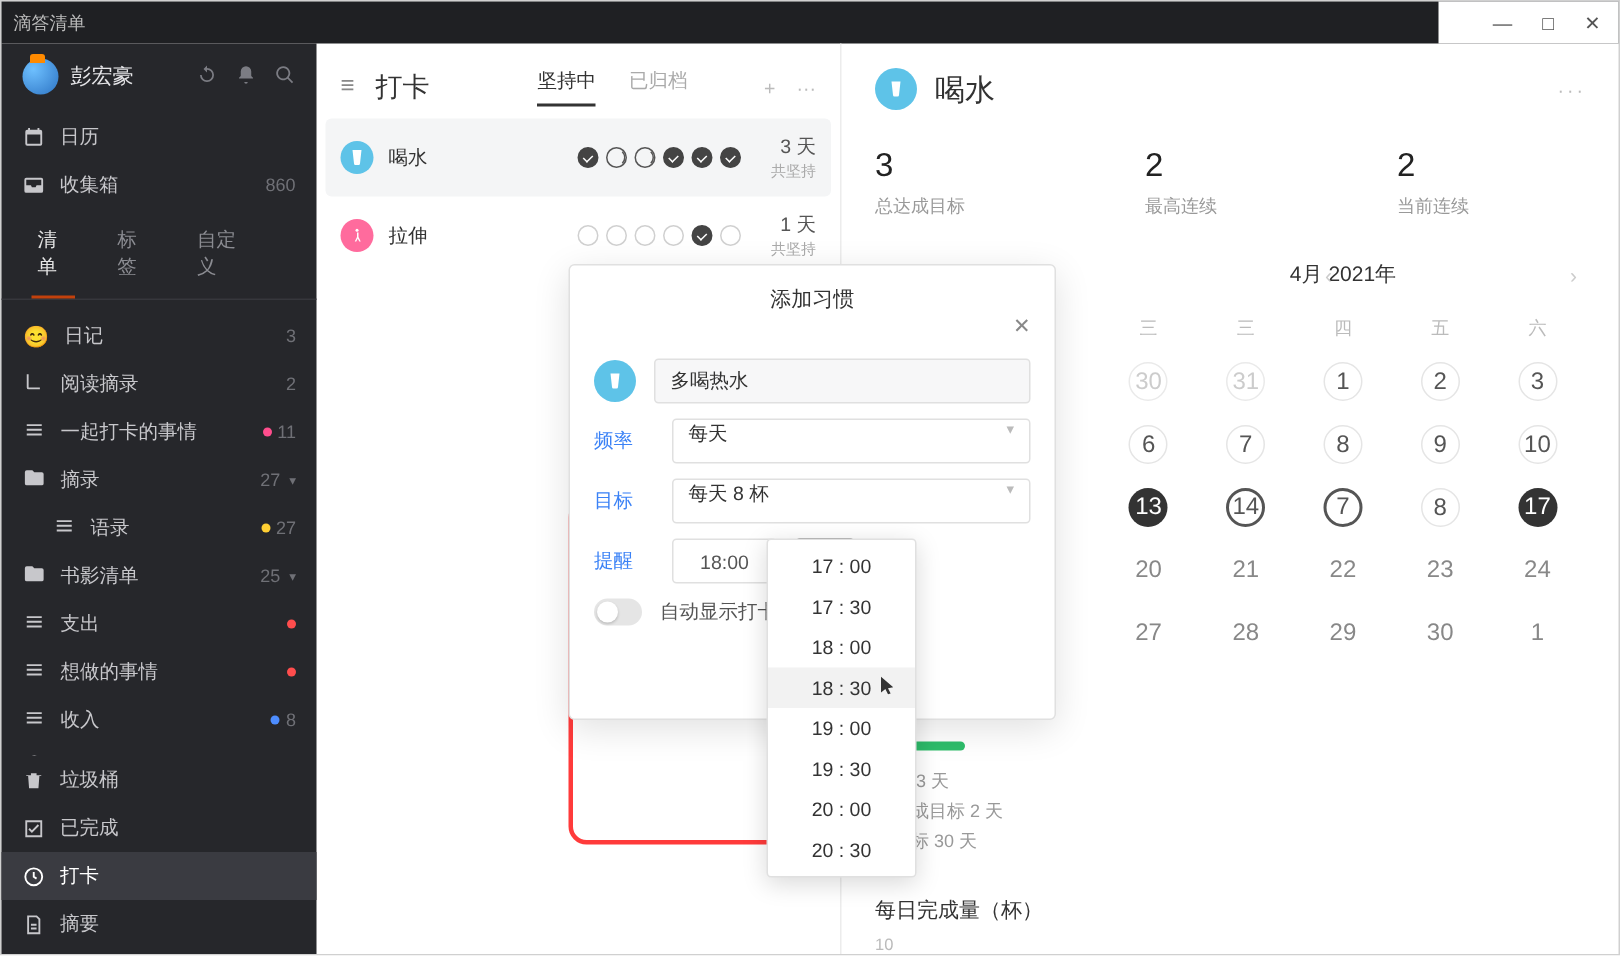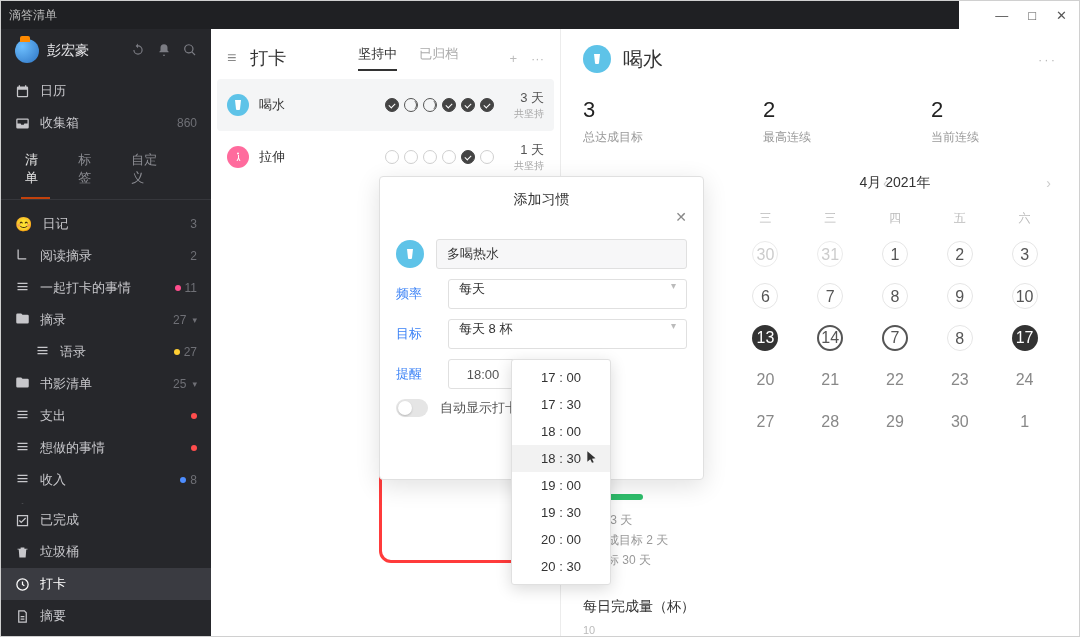--- a/index.html
+++ b/index.html
@@ -250,30 +250,30 @@
                 <path d="M12 7v10M7 12h10" stroke="#c7c7cb" stroke-width="2"></path>
               </svg></span>
             <span>添加清单</span>
             <span class="cnt"> </span>
           </div>
         </div>
 
       <div class="sb-bottom" id="sb-bottom">
           <div class="bottom-item">
             <svg viewBox="0 0 24 24">
+              <path d="M6 7h12l-1 13H7zM9 4h6v2H9zM4 6h16v1H4z"></path>
+            </svg>
+            <span>垃圾桶</span>
+          </div>
+          <div class="bottom-item">
+            <svg viewBox="0 0 24 24">
               <path d="M4 4h16v16H4z" fill="none" stroke="#c7c7cb" stroke-width="2"></path>
               <path d="M7 12l3 3 7-7" fill="none" stroke="#c7c7cb" stroke-width="2"></path>
             </svg>
             <span>已完成</span>
-          </div>
-          <div class="bottom-item">
-            <svg viewBox="0 0 24 24">
-              <path d="M6 7h12l-1 13H7zM9 4h6v2H9zM4 6h16v1H4z"></path>
-            </svg>
-            <span>垃圾桶</span>
           </div>
           <div class="bottom-item active">
             <svg viewBox="0 0 24 24">
               <circle cx="12" cy="12" r="9" fill="none" stroke="currentColor" stroke-width="2"></circle>
               <path d="M12 7v5l3 2" stroke="currentColor" stroke-width="2" fill="none"></path>
             </svg>
             <span>打卡</span>
           </div>
           <div class="bottom-item">
             <svg viewBox="0 0 24 24">

